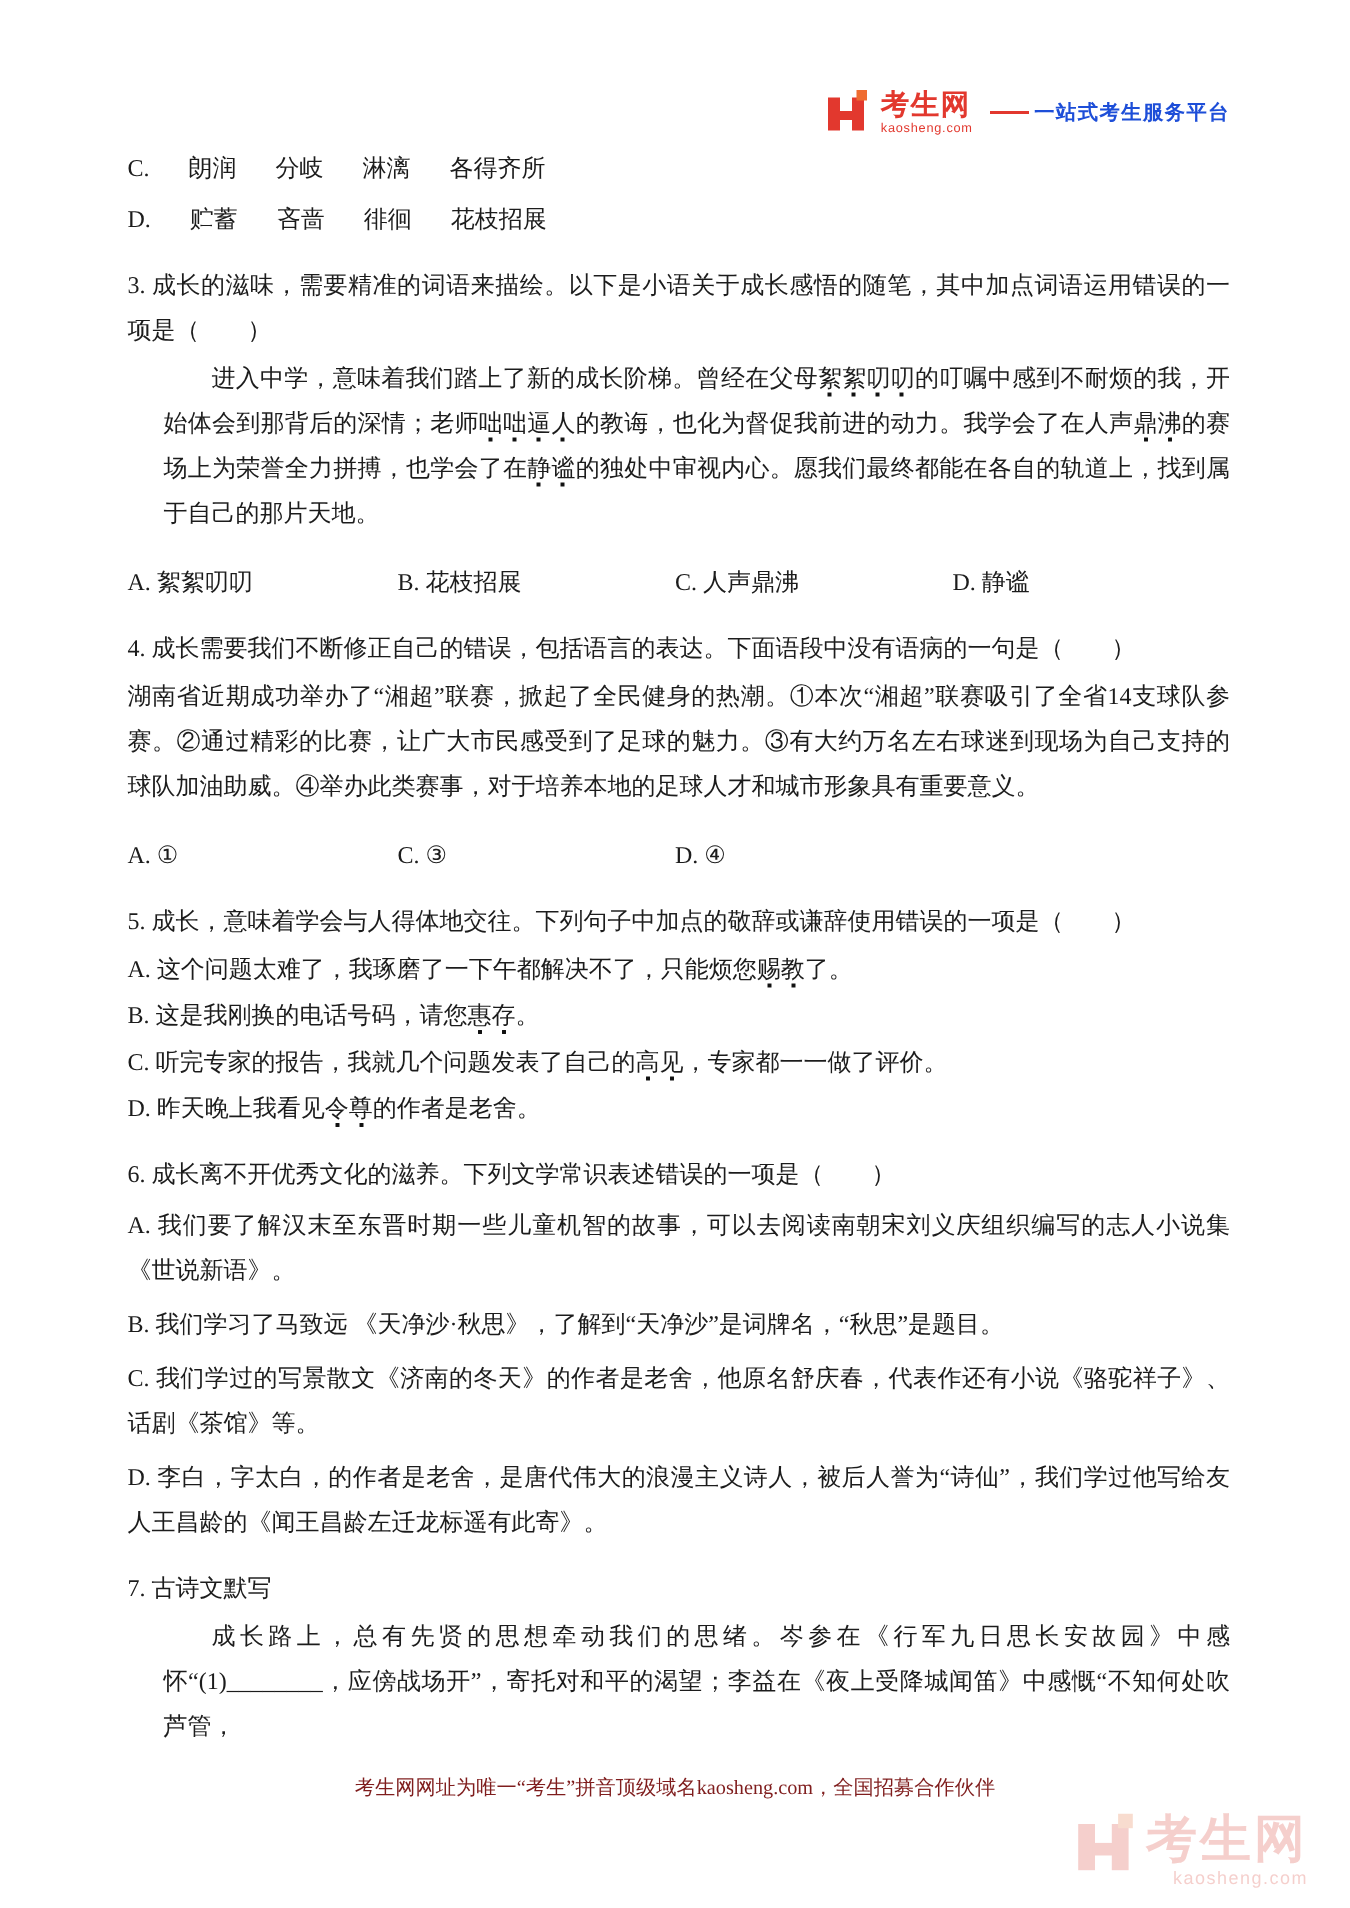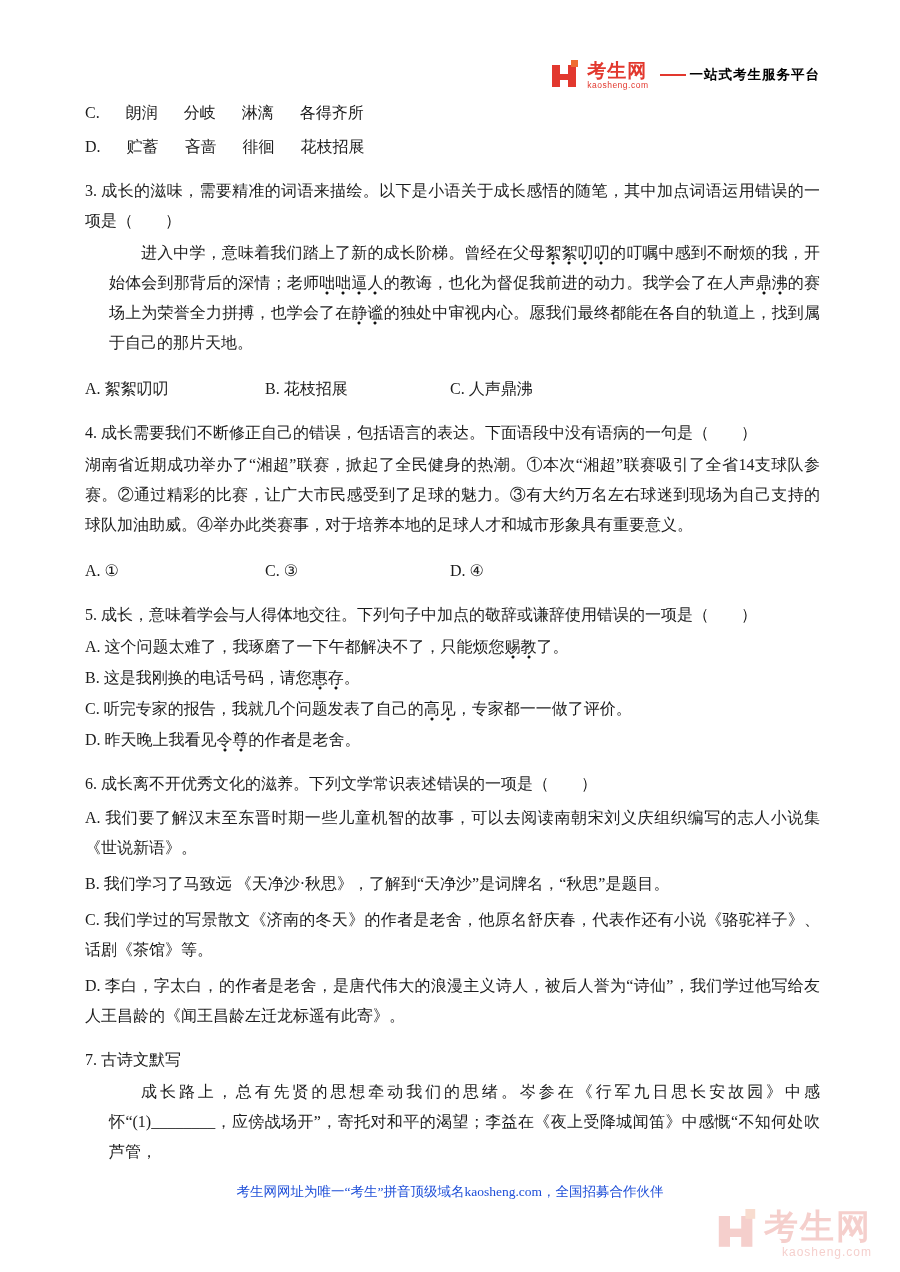--- a/index.html
+++ b/index.html
@@ -23,21 +23,21 @@
     font-weight: bold; font-size: 19px; color: #e2382e; letter-spacing: 1px;
   }
   .logo-domain {
     font-family: "Liberation Sans", "DejaVu Sans", sans-serif;
     font-size: 8.5px; color: #e2382e; letter-spacing: .5px;
   }
   .logo-tagline-wrap { display: flex; align-items: center; gap: 4px; margin-left: 4px; }
   .logo-dash { width: 26px; height: 2px; background: #e2382e; }
   .logo-tagline {
     font-family: "Liberation Sans", "DejaVu Sans", sans-serif;
-    font-size: 13.5px; color: #000000; font-weight: bold; letter-spacing: 1px;
+    font-size: 13.5px; color: #1d4ed8; font-weight: bold; letter-spacing: 1px;
   }
 
   
   .content {
     position: absolute; top: 98px; left: 85px; right: 80px;
     font-size: 16px; line-height: 30px;
   }
   p.para { text-align: justify; text-justify: inter-ideograph; }
   .indent { text-indent: 2em; margin-left: 24px; }
   .stem { margin-top: 14px; margin-bottom: 2px; }
@@ -53,21 +53,21 @@
     background-image: radial-gradient(circle, #111 1.4px, rgba(0,0,0,0) 1.7px);
     background-size: 1em 4px;
     background-repeat: repeat-x;
     background-position: 0 100%;
     padding-bottom: 4px;
   }
 
   
   .footer-line {
     position: absolute; top: 1183px; left: 0; right: 0;
-    text-align: center; font-size: 13.5px; color: #1d4ed8;
+    text-align: center; font-size: 13.5px; color: #7f1d1d;
   }
 
   
   .watermark {
     position: absolute; right: 28px; bottom: 14px;
     display: flex; align-items: flex-start; gap: 6px;
     opacity: 0.55;
   }
   .wm-text-col { display: flex; flex-direction: column; align-items: flex-end; line-height: 1.0; }
   .wm-brand {
@@ -113,20 +113,21 @@
       <span class="word">吝啬</span>
       <span class="word">徘徊</span>
       <span class="word">花枝招展</span>
     </div>
     <p class="para stem"><span>3. 成长的滋味，需要精准的词语来描绘。以下是小语关于成长感悟的随笔，其中加点词语运用错误的一项是（　　）</span></p>
     <p class="para indent"><span>进入中学，意味着我们踏上了新的成长阶梯。曾经在父母</span><span class="em-dots">絮絮叨叨</span><span>的叮嘱中感到不耐烦的我，开始体会到那背后的深情；老师</span><span class="em-dots">咄咄逼人</span><span>的教诲，也化为督促我前进的动力。我学会了在人声</span><span class="em-dots">鼎沸</span><span>的赛场上为荣誉全力拼搏，也学会了在</span><span class="em-dots">静谧</span><span>的独处中审视内心。愿我们最终都能在各自的轨道上，找到属于自己的那片天地。</span></p>
     <div class="abcd-row">
       <span class="abcd-cell">A. 絮絮叨叨</span>
       <span class="abcd-cell">B. 花枝招展</span>
       <span class="abcd-cell">C. 人声鼎沸</span>
+      <span class="abcd-cell">D. 静谧</span>
     </div>
     <p class="para stem"><span>4. 成长需要我们不断修正自己的错误，包括语言的表达。下面语段中没有语病的一句是（　　）</span></p>
     <p class="para"><span>湖南省近期成功举办了“湘超”联赛，掀起了全民健身的热潮。①本次“湘超”联赛吸引了全省14支球队参赛。②通过精彩的比赛，让广大市民感受到了足球的魅力。③有大约万名左右球迷到现场为自己支持的球队加油助威。④举办此类赛事，对于培养本地的足球人才和城市形象具有重要意义。</span></p>
     <div class="abcd-row">
       <span class="abcd-cell">A. ①</span>
       <span class="abcd-cell">C. ③</span>
       <span class="abcd-cell">D. ④</span>
     </div>
     <p class="para stem"><span>5. 成长，意味着学会与人得体地交往。下列句子中加点的敬辞或谦辞使用错误的一项是（　　）</span></p>
     <p class="para optline"><span>A. 这个问题太难了，我琢磨了一下午都解决不了，只能烦您</span><span class="em-dots">赐教</span><span>了。</span></p>

